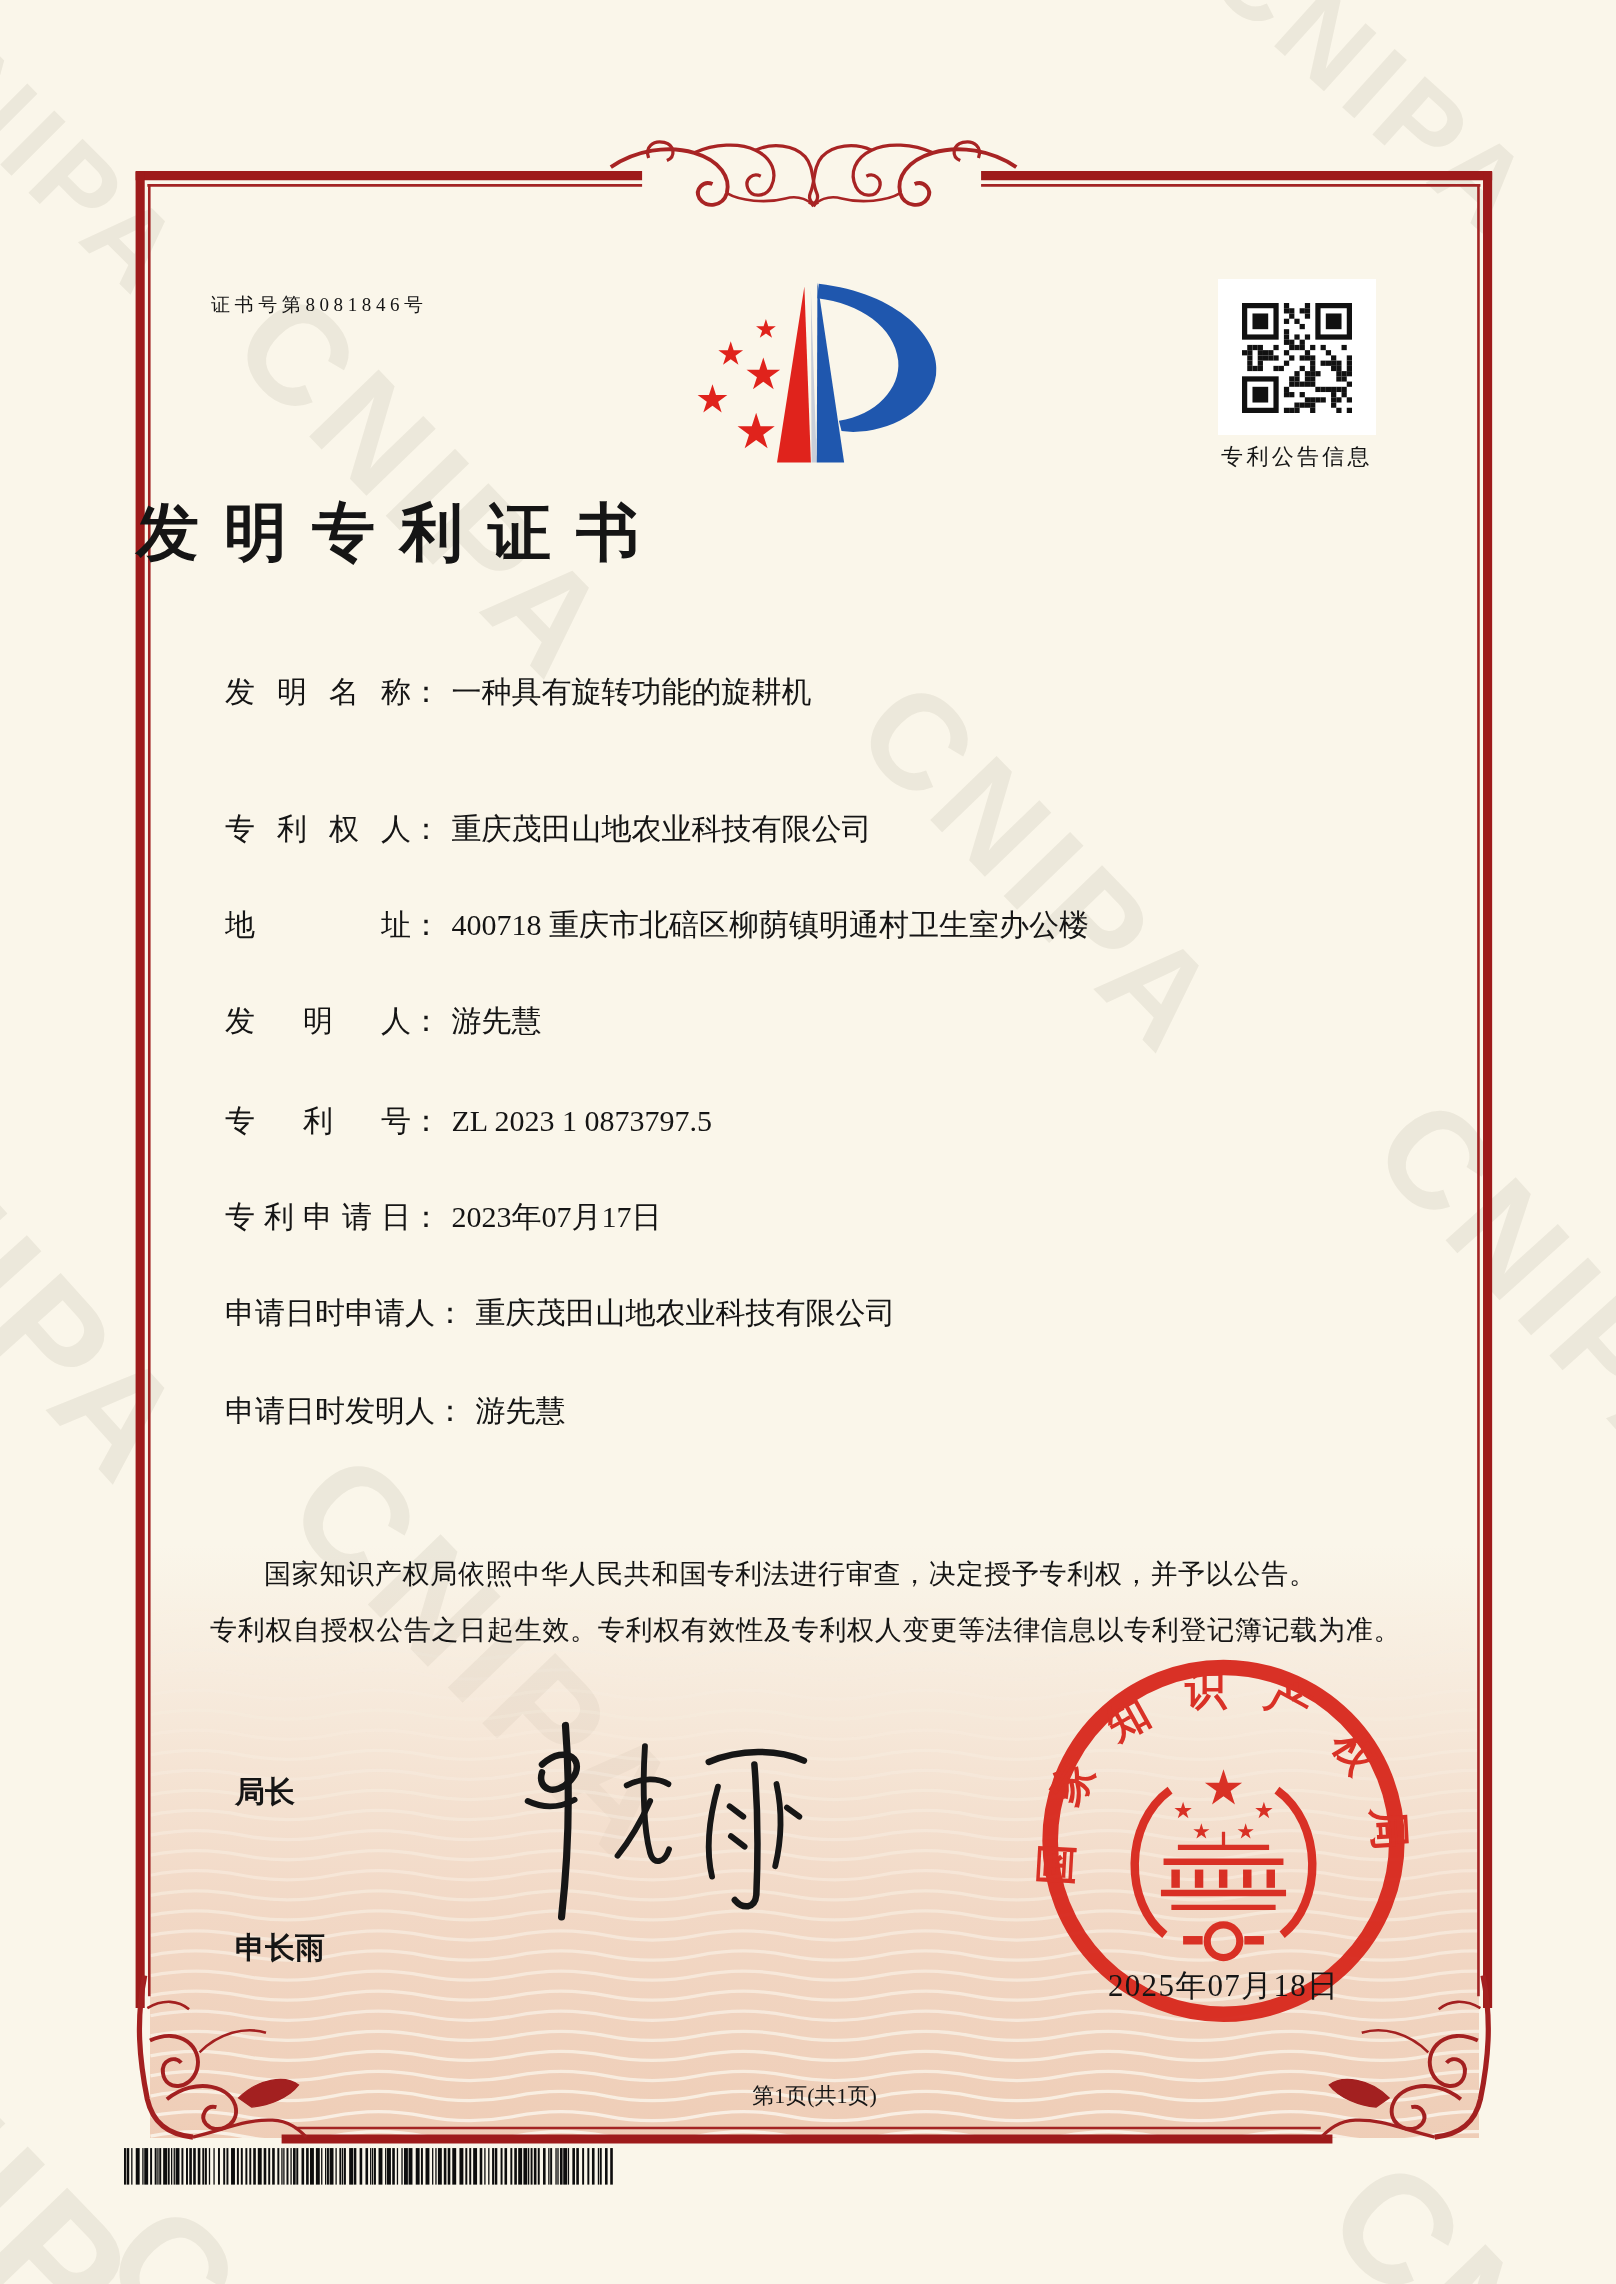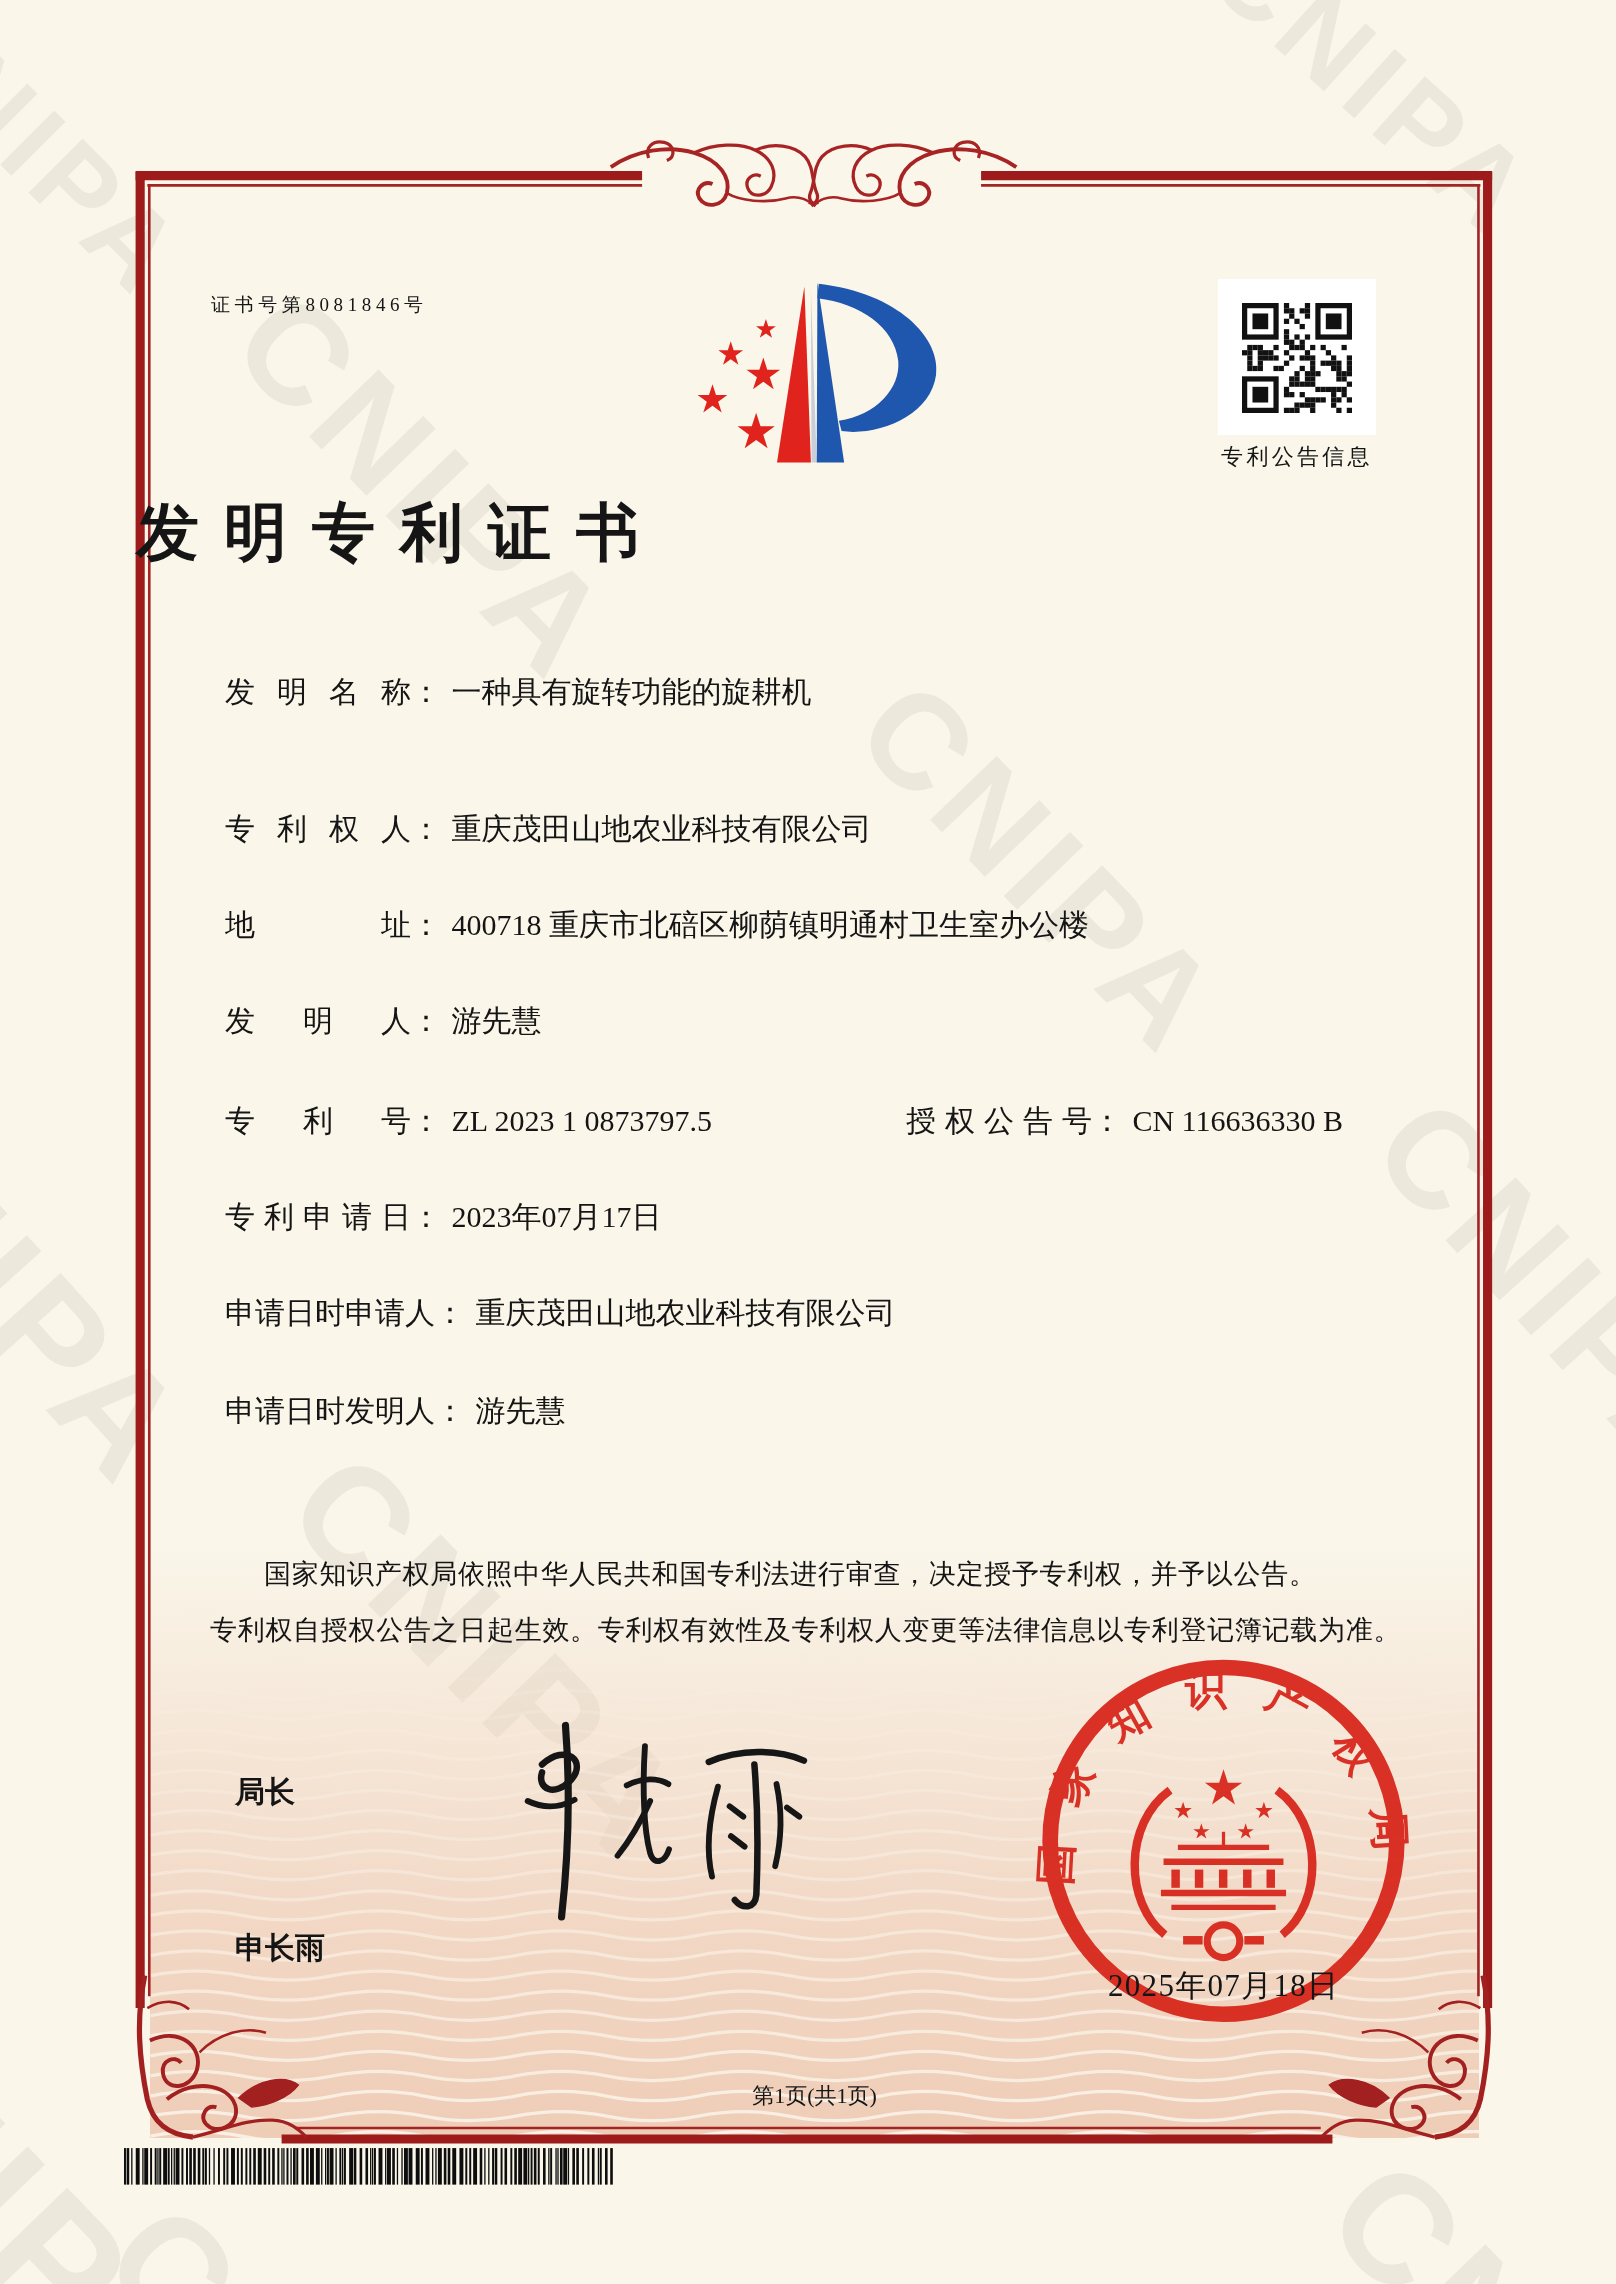--- a/index.html
+++ b/index.html
@@ -291,21 +291,20 @@
   <span class="flabel">专利权人</span><span class="colon">：</span><span class="fvalue">重庆茂田山地农业科技有限公司</span>
 </div>
 <div class="row" style="top:905px">
   <span class="flabel">地址</span><span class="colon">：</span><span class="fvalue">400718 重庆市北碚区柳荫镇明通村卫生室办公楼</span>
 </div>
 <div class="row" style="top:1001px">
   <span class="flabel">发明人</span><span class="colon">：</span><span class="fvalue">游先慧</span>
 </div>
 <div class="row" style="top:1101px">
   <span class="flabel">专利号</span><span class="colon">：</span><span class="fvalue">ZL 2023 1 0873797.5</span>
-  <span class="rgroup"><span class="flabel">授权公告号</span><span class="colon">：</span><span class="fvalue">CN 116636330 B</span></span>
 </div>
 <div class="row" style="top:1197px">
   <span class="flabel">专利申请日</span><span class="colon">：</span><span class="fvalue">2023年07月17日</span>
 </div>
 <div class="row" style="top:1293px">
   <span class="flabel autow">申请日时申请人</span><span class="colon">：</span><span class="fvalue">重庆茂田山地农业科技有限公司</span>
 </div>
 <div class="row" style="top:1391px">
   <span class="flabel autow">申请日时发明人</span><span class="colon">：</span><span class="fvalue">游先慧</span>
 </div>

